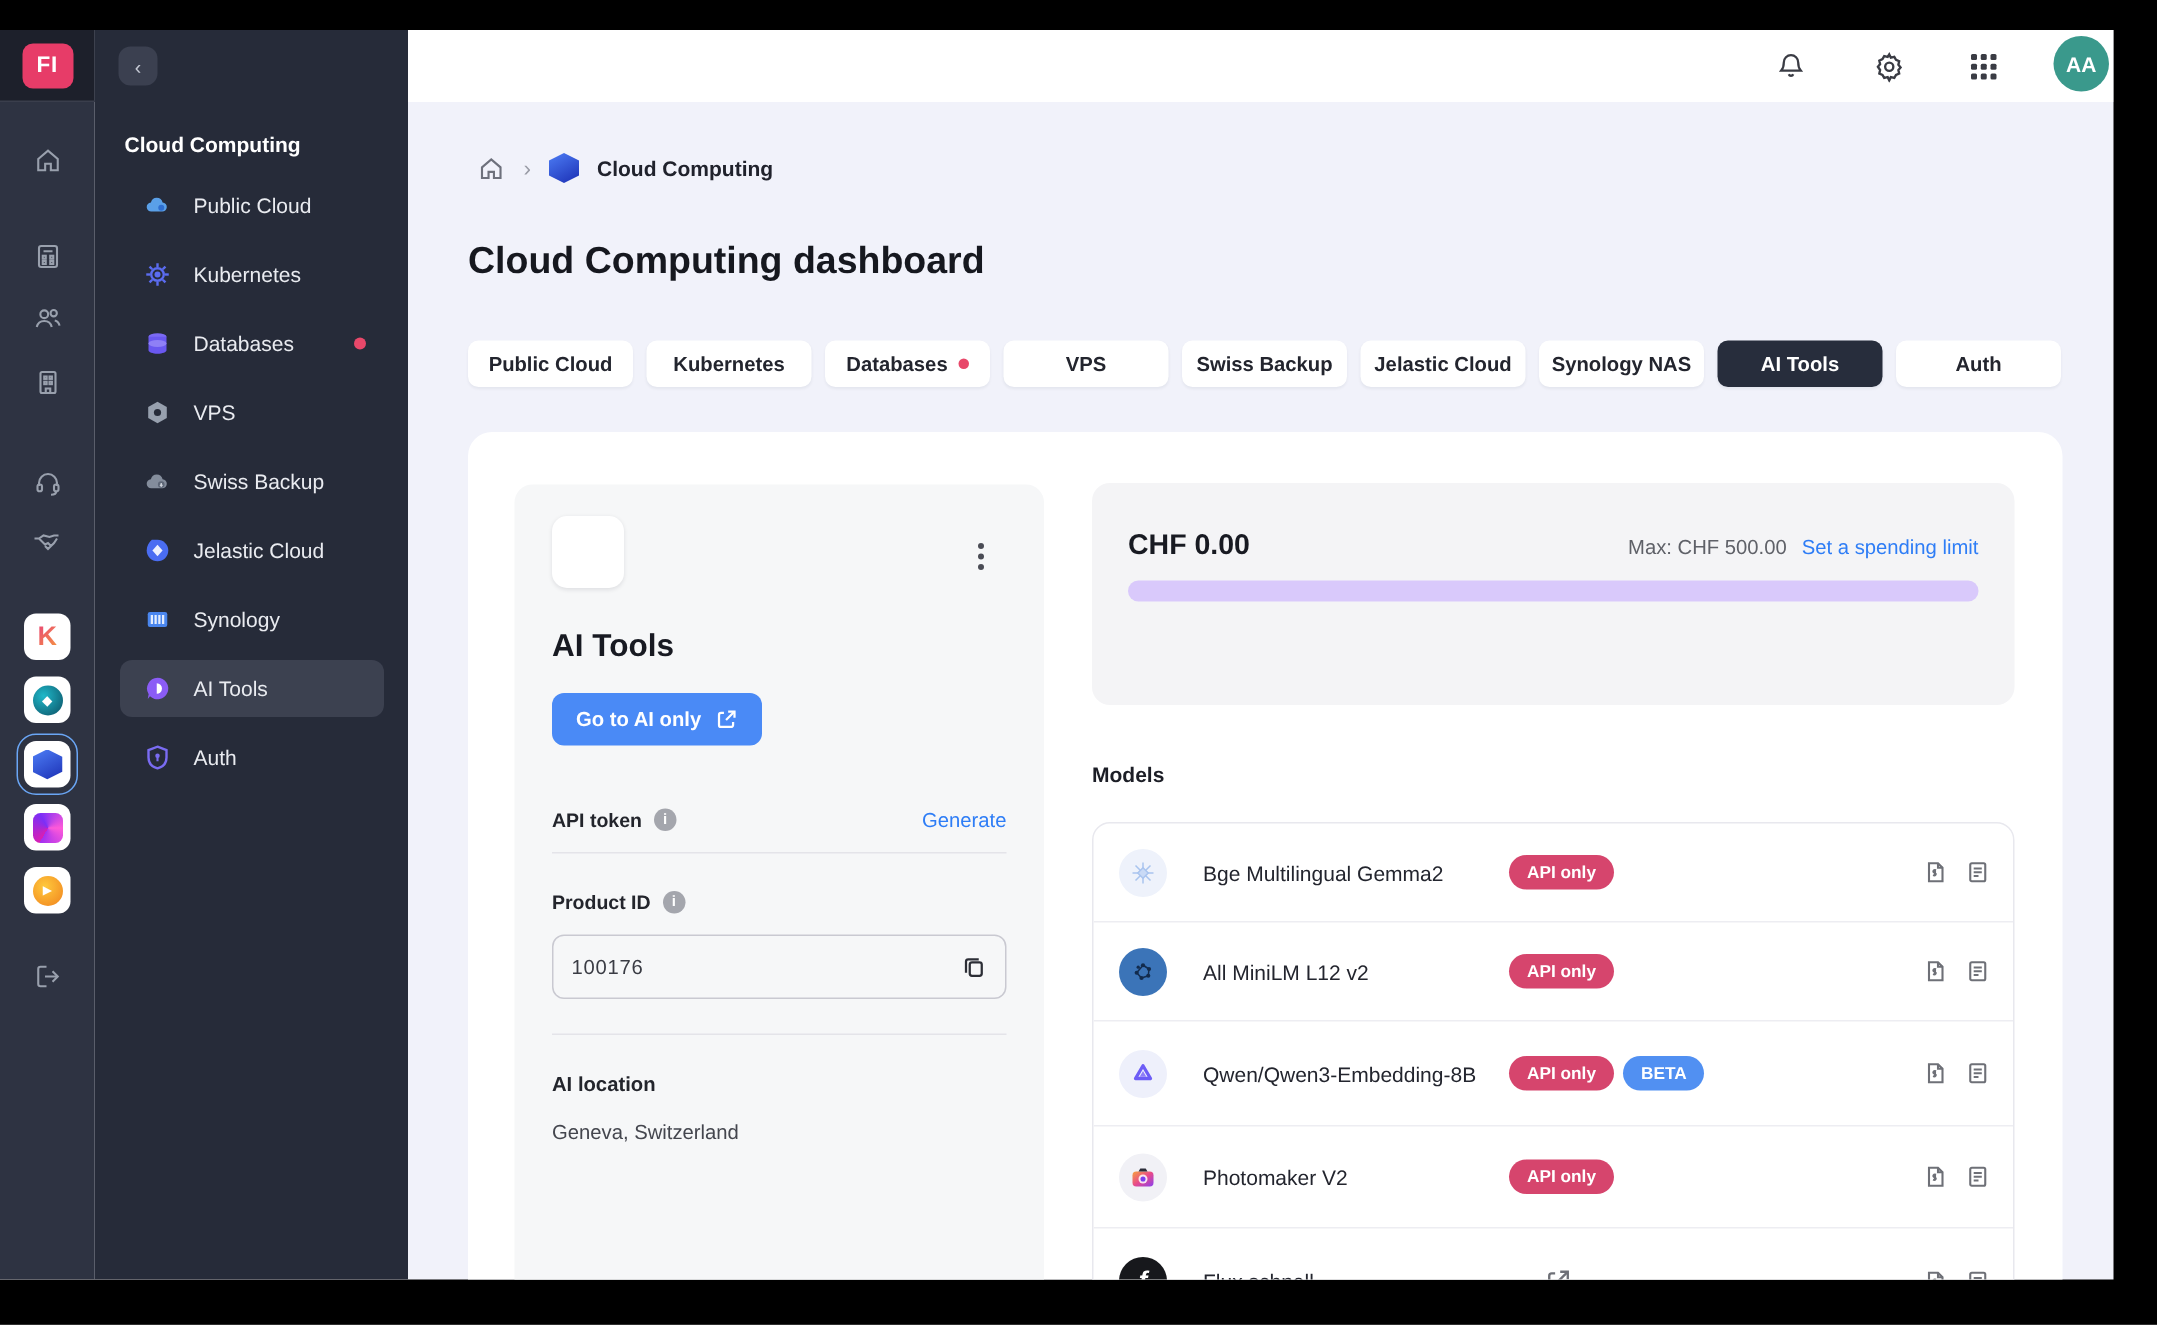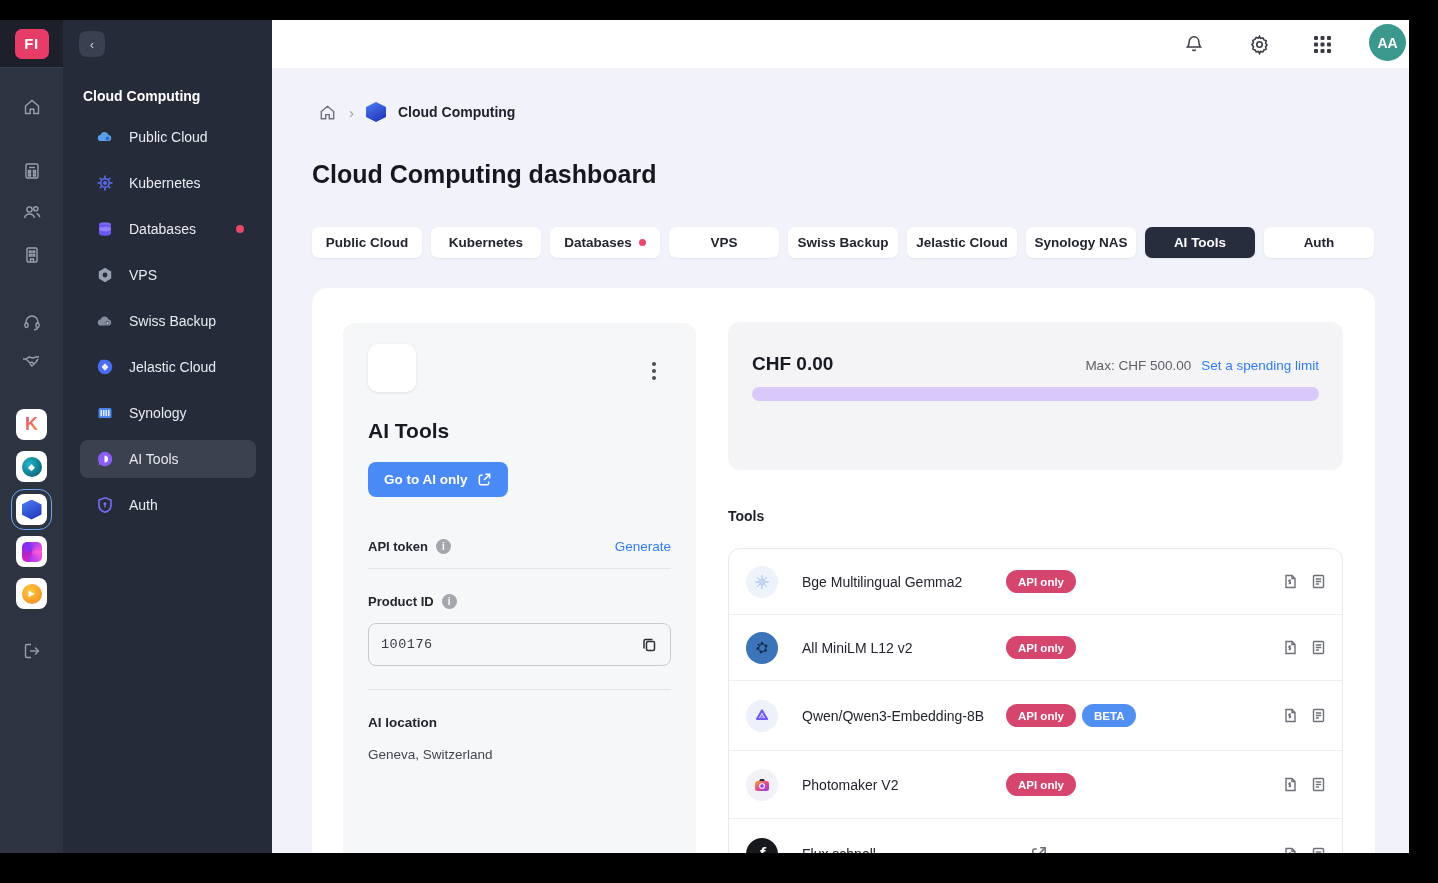--- a/index.html
+++ b/index.html
@@ -70,21 +70,21 @@
   .prod-name { font-size:21px; font-weight:bold; color:#181a22; margin-bottom:19px; }
   .go-btn { display:inline-flex; align-items:center; gap:9px; height:35px; padding:0 16px; background:var(--accent-blue,#4a8af6); color:#fff; border:none; border-radius:8px; font-size:13.5px; font-weight:600; font-family:"Liberation Sans",sans-serif; cursor:pointer; margin-bottom:42px; }
   .go-btn svg { stroke:#fff; fill:none; stroke-width:1.6; }
   .lbl-row { display:flex; align-items:center; margin-bottom:14px; }
   .lbl { font-size:13px; font-weight:bold; color:#23252c; }
   .info-ic { width:15px; height:15px; border-radius:50%; background:#a4a6ad; color:#fff; font-size:10px; font-weight:bold; display:flex; align-items:center; justify-content:center; margin-left:8px; font-style:normal; }
   .gen-link { margin-left:auto; color:var(--link-blue,#2e7df6); font-size:13.5px; cursor:pointer; }
   .muted { font-size:13.5px; color:#5b5d66; line-height:20px; margin-bottom:24px; width:230px; }
   .hr { border:none; border-top:1px solid #e4e4e9; margin-bottom:25px; }
   .pid-box { width:303px; height:43px; border:1px solid #c9c9d1; border-radius:8px; background:#fff0; display:flex; align-items:center; padding:0 12px; margin-bottom:23px; }
-  .pid-input { flex:1; border:none; outline:none; background:transparent; font-family:Liberation Mono, monospace; font-size:13.5px; color:#3a3c44; letter-spacing:.5px; }
+  .pid-input { flex:1; border:none; outline:none; background:transparent; font-family:Liberation Sans, sans-serif; font-size:13.5px; color:#3a3c44; letter-spacing:.5px; }
   .copy-btn { cursor:pointer; display:flex; }
   .copy-btn svg { stroke:#2c2e36; fill:none; stroke-width:1.5; }
   .loc-lbl { font-size:13.5px; font-weight:bold; color:#23252c; margin-bottom:17px; }
   .loc-val { font-size:13.5px; color:#44464e; }
 
   
   .billing { position:absolute; left:416px; top:34px; width:615px; height:148px; background:#f4f4f6; border-radius:12px; padding:22px 24px; }
   .bill-lbl { font-size:13.5px; color:#3c3e46; }
   .bill-row { display:flex; align-items:baseline; margin-top:9px; }
   .bill-amt { font-size:19px; font-weight:bold; color:#181a22; }
@@ -424,21 +424,21 @@
 
         <div class="billing">
           <div class="bill-row">
             <span class="bill-amt">CHF 0.00</span>
             <span class="bill-max">Max: CHF 500.00</span>
             <span class="bill-limit">Set a spending limit</span>
           </div>
           <div class="progress"></div>
         </div>
 
-        <div class="models-h">Tools</div>
+        <div class="models-h">Models</div>
         <div class="models-card">
 
           <div class="m-row" style="height:66px">
             <span class="m-av" style="background:#eef2fb">
               <svg width="20" height="20" viewBox="0 0 20 20">
                     <g stroke="#a9c4ef" stroke-width="1" fill="none">
                       <path d="M10 3v14M3 10h14M5 5l10 10M15 5 5 15"></path>
                       <path d="M10 6.5 13.5 10 10 13.5 6.5 10z" fill="#c9daf6"></path>
                     </g>
                   </svg>

